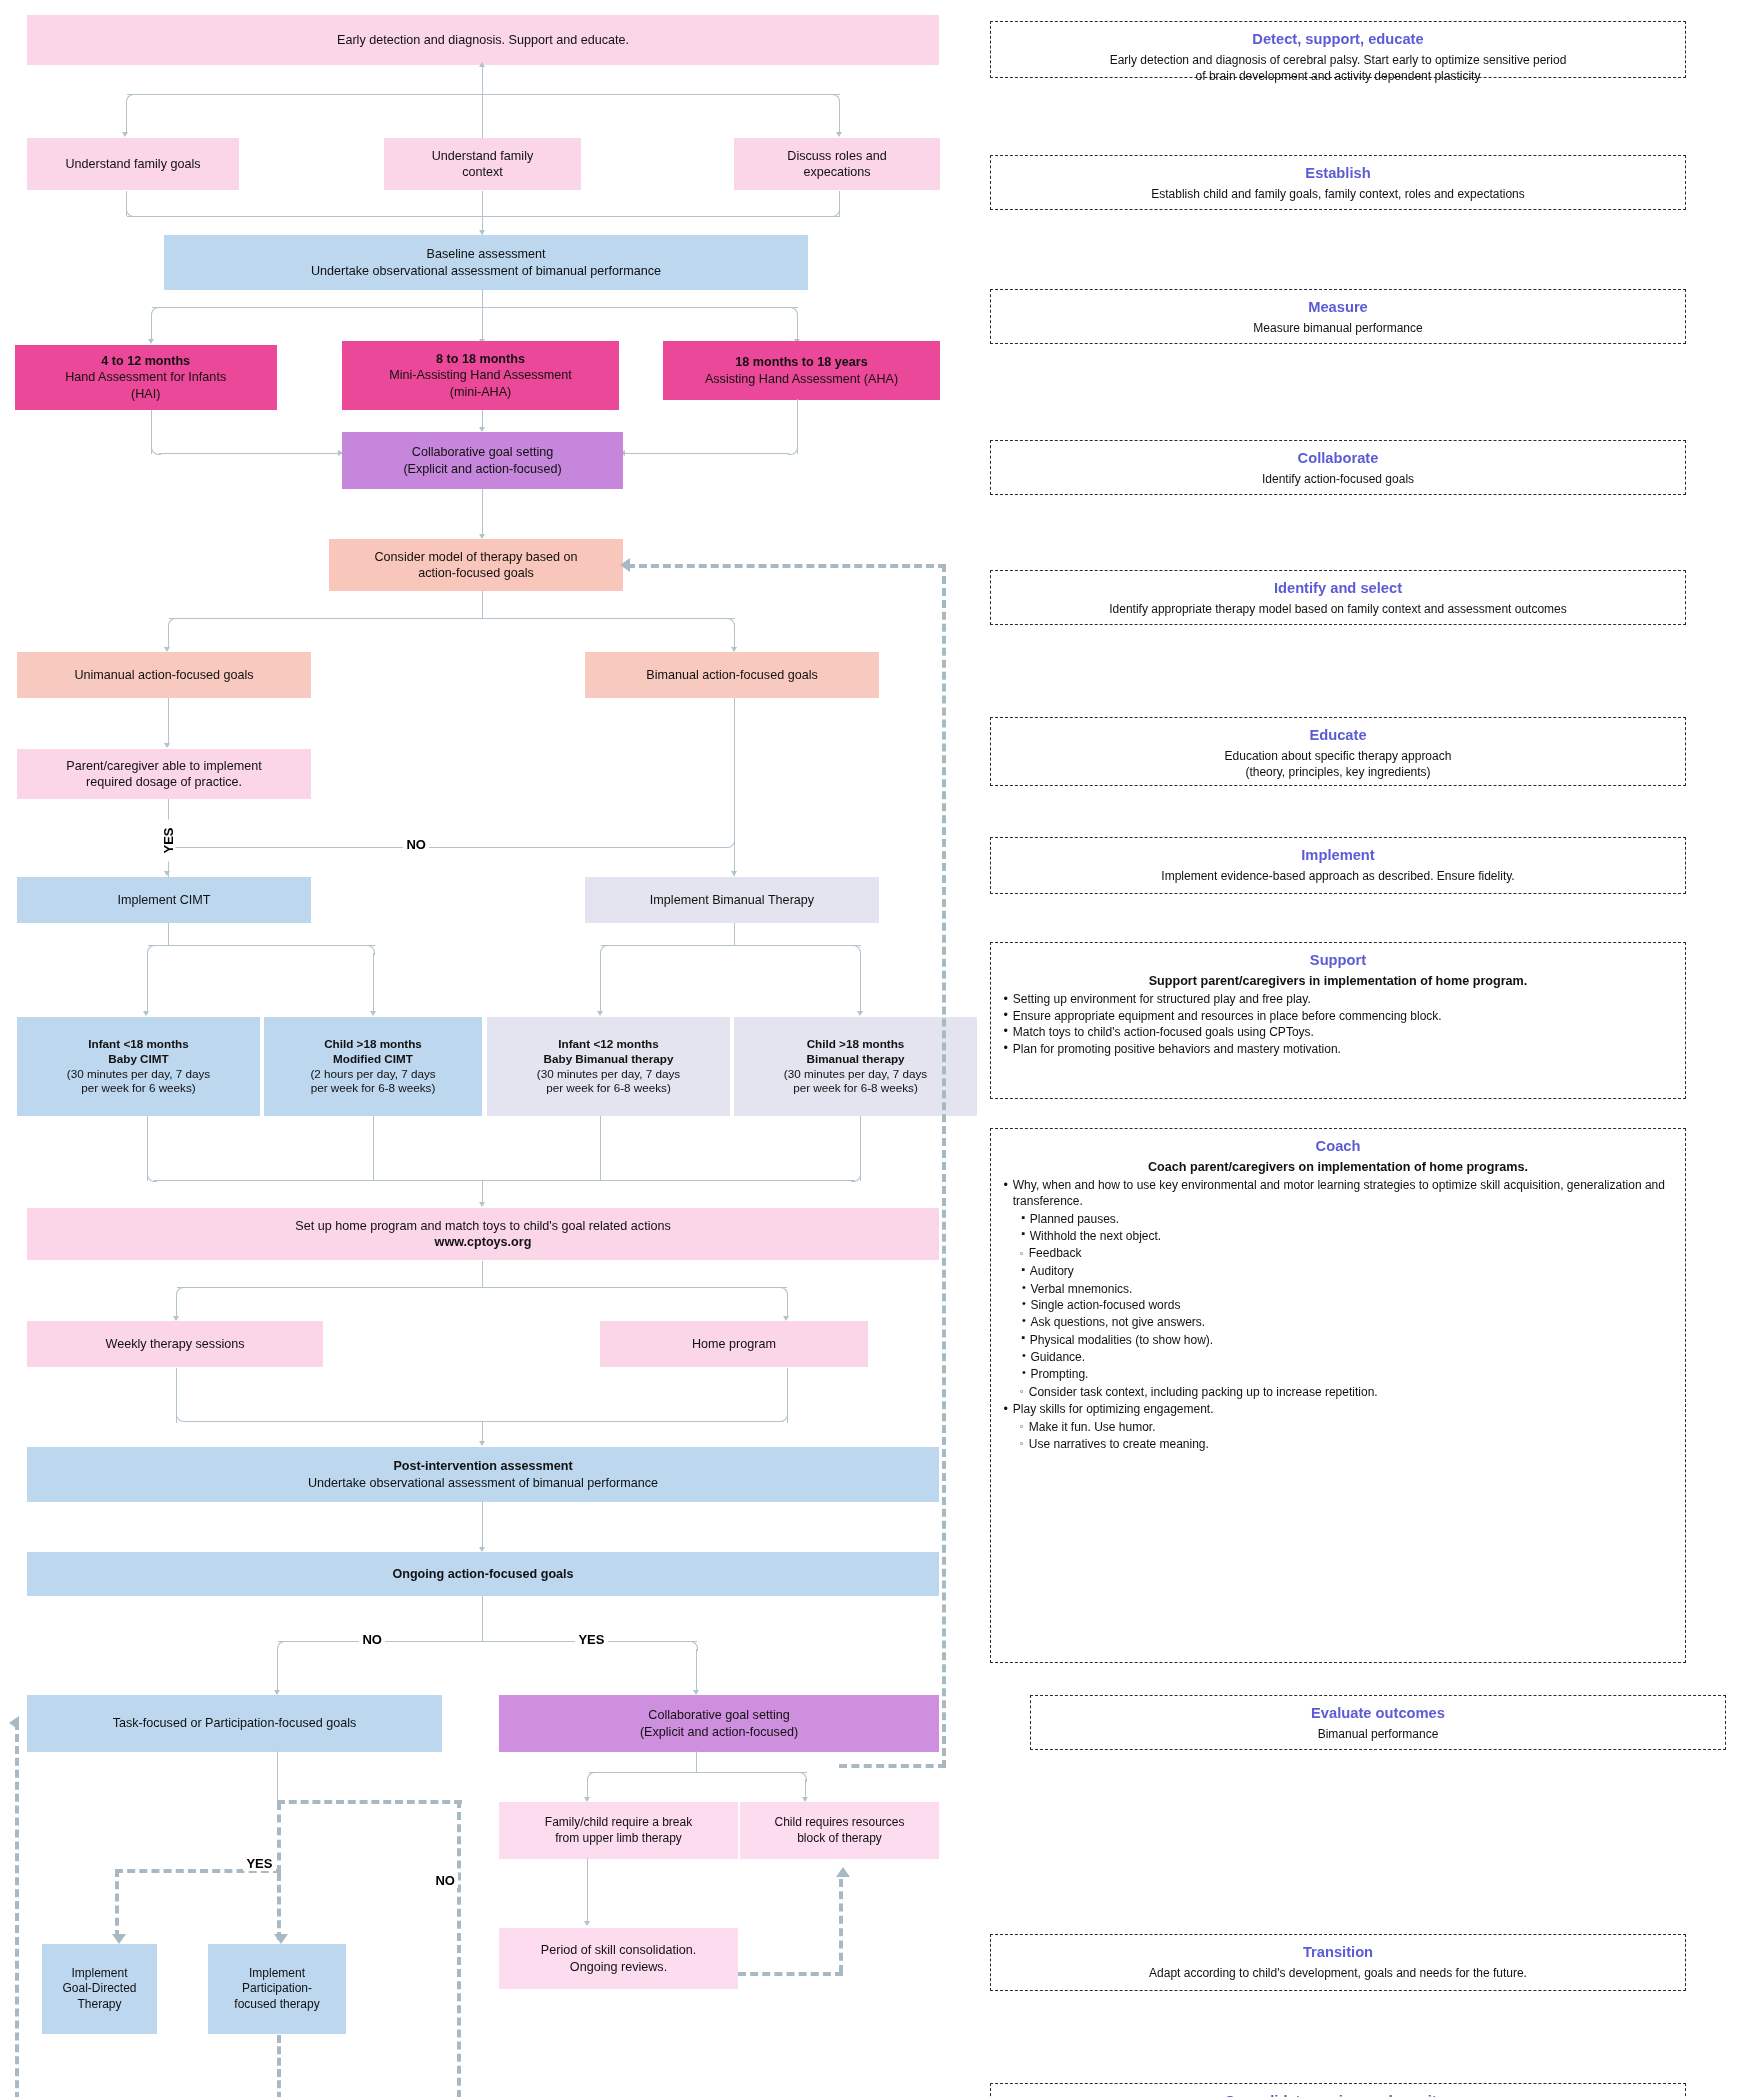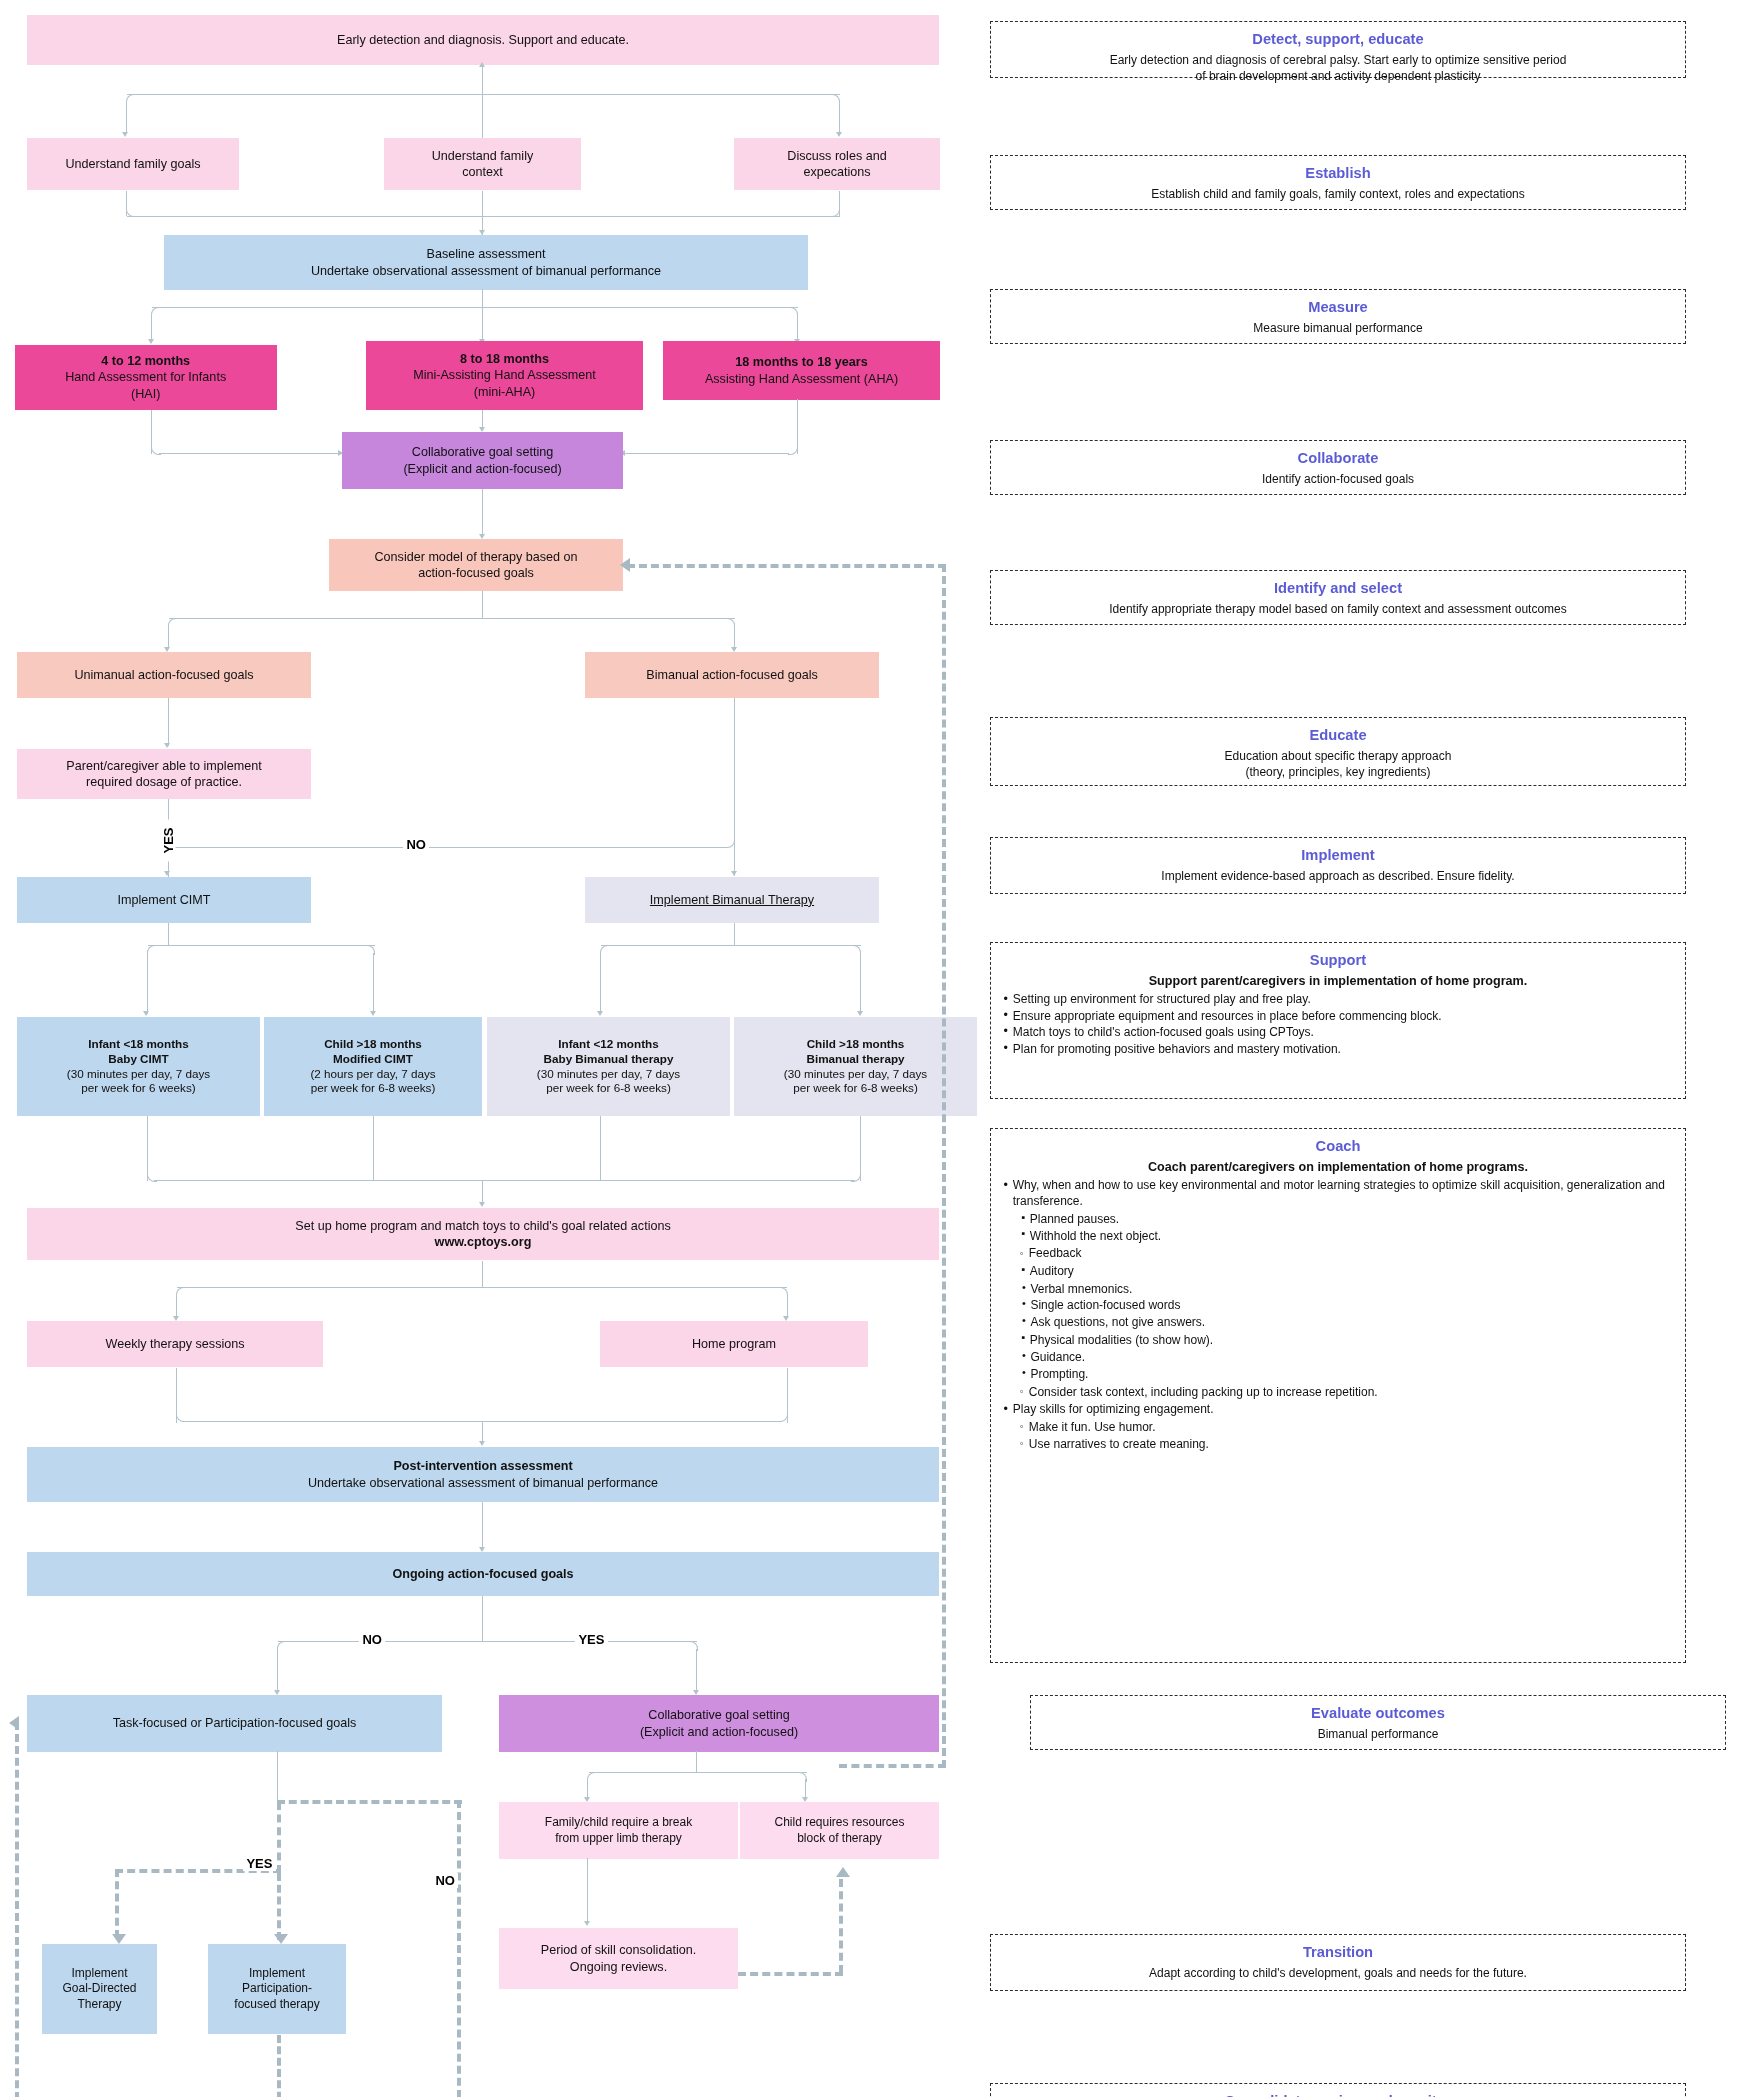--- a/index.html
+++ b/index.html
@@ -180,21 +180,21 @@
   <div class="ln-v" style="left:797px; top:315px; height:25px;"></div>
   <div class="arw" style="left:794px; top:339px;"></div>
   <div class="ln-v" style="left:482px; top:307px; height:33px;"></div>
   <div class="arw" style="left:479px; top:339px;"></div>
 
   <div class="box c-green" style="left:14.7px; top:345px; width:262px; height:65px;">
     <span class="ln b">4 to 12 months</span>
     <span class="ln">Hand Assessment for Infants</span>
     <span class="ln">(HAI)</span>
   </div>
-  <div class="box c-green" style="left:342px; top:341px; width:277px; height:69px;margin-left:24px;">
+  <div class="box c-green" style="left:342px; top:341px; width:277px; height:69px;">
     <span class="ln b">8 to 18 months</span>
     <span class="ln">Mini-Assisting Hand Assessment</span>
     <span class="ln">(mini-AHA)</span>
   </div>
   <div class="box c-green" style="left:663px; top:341px; width:277px; height:59px;">
     <span class="ln b">18 months to 18 years</span>
     <span class="ln">Assisting Hand Assessment (AHA)</span>
   </div>
 
   <div class="ln-v" style="left:151px; top:410px; height:44px;"></div>
@@ -252,21 +252,21 @@
   <div class="elb elb-br" style="left:725px; top:838px; width:10px; height:10px;"></div>
   <div class="ln-v" style="left:734px; top:847px; height:29px;"></div>
   <div class="arw" style="left:731px; top:871px;"></div>
 
   <div class="lbl lbl-rot" style="left:147px; top:833px; width:42px; text-align:center;">YES</div>
   <div class="lbl" style="left:403px; top:837px;">NO</div>
 
   <div class="box c-blue" style="left:17px; top:877px; width:294px; height:46px;">
     <span class="ln">Implement CIMT</span>
   </div>
-  <div class="box c-grayblue" style="left:585px; top:877px; width:294px; height:46px;text-decoration:underline;">
+  <div class="box c-grayblue" style="left:585px; top:877px; width:294px; height:46px;">
     <span class="ln">Implement Bimanual Therapy</span>
   </div>
 
   <div class="ln-v" style="left:168px; top:923px; height:23px;"></div>
   <div class="ln-h" style="left:148px; top:945px; width:227px;"></div>
   <div class="elb elb-tl" style="left:147px; top:945px; width:10px; height:10px;"></div>
   <div class="elb elb-tr" style="left:365px; top:945px; width:10px; height:10px;"></div>
   <div class="ln-v" style="left:147px; top:953px; height:61px;"></div>
   <div class="arw" style="left:143px; top:1011px;"></div>
   <div class="ln-v" style="left:373px; top:953px; height:61px;"></div>

